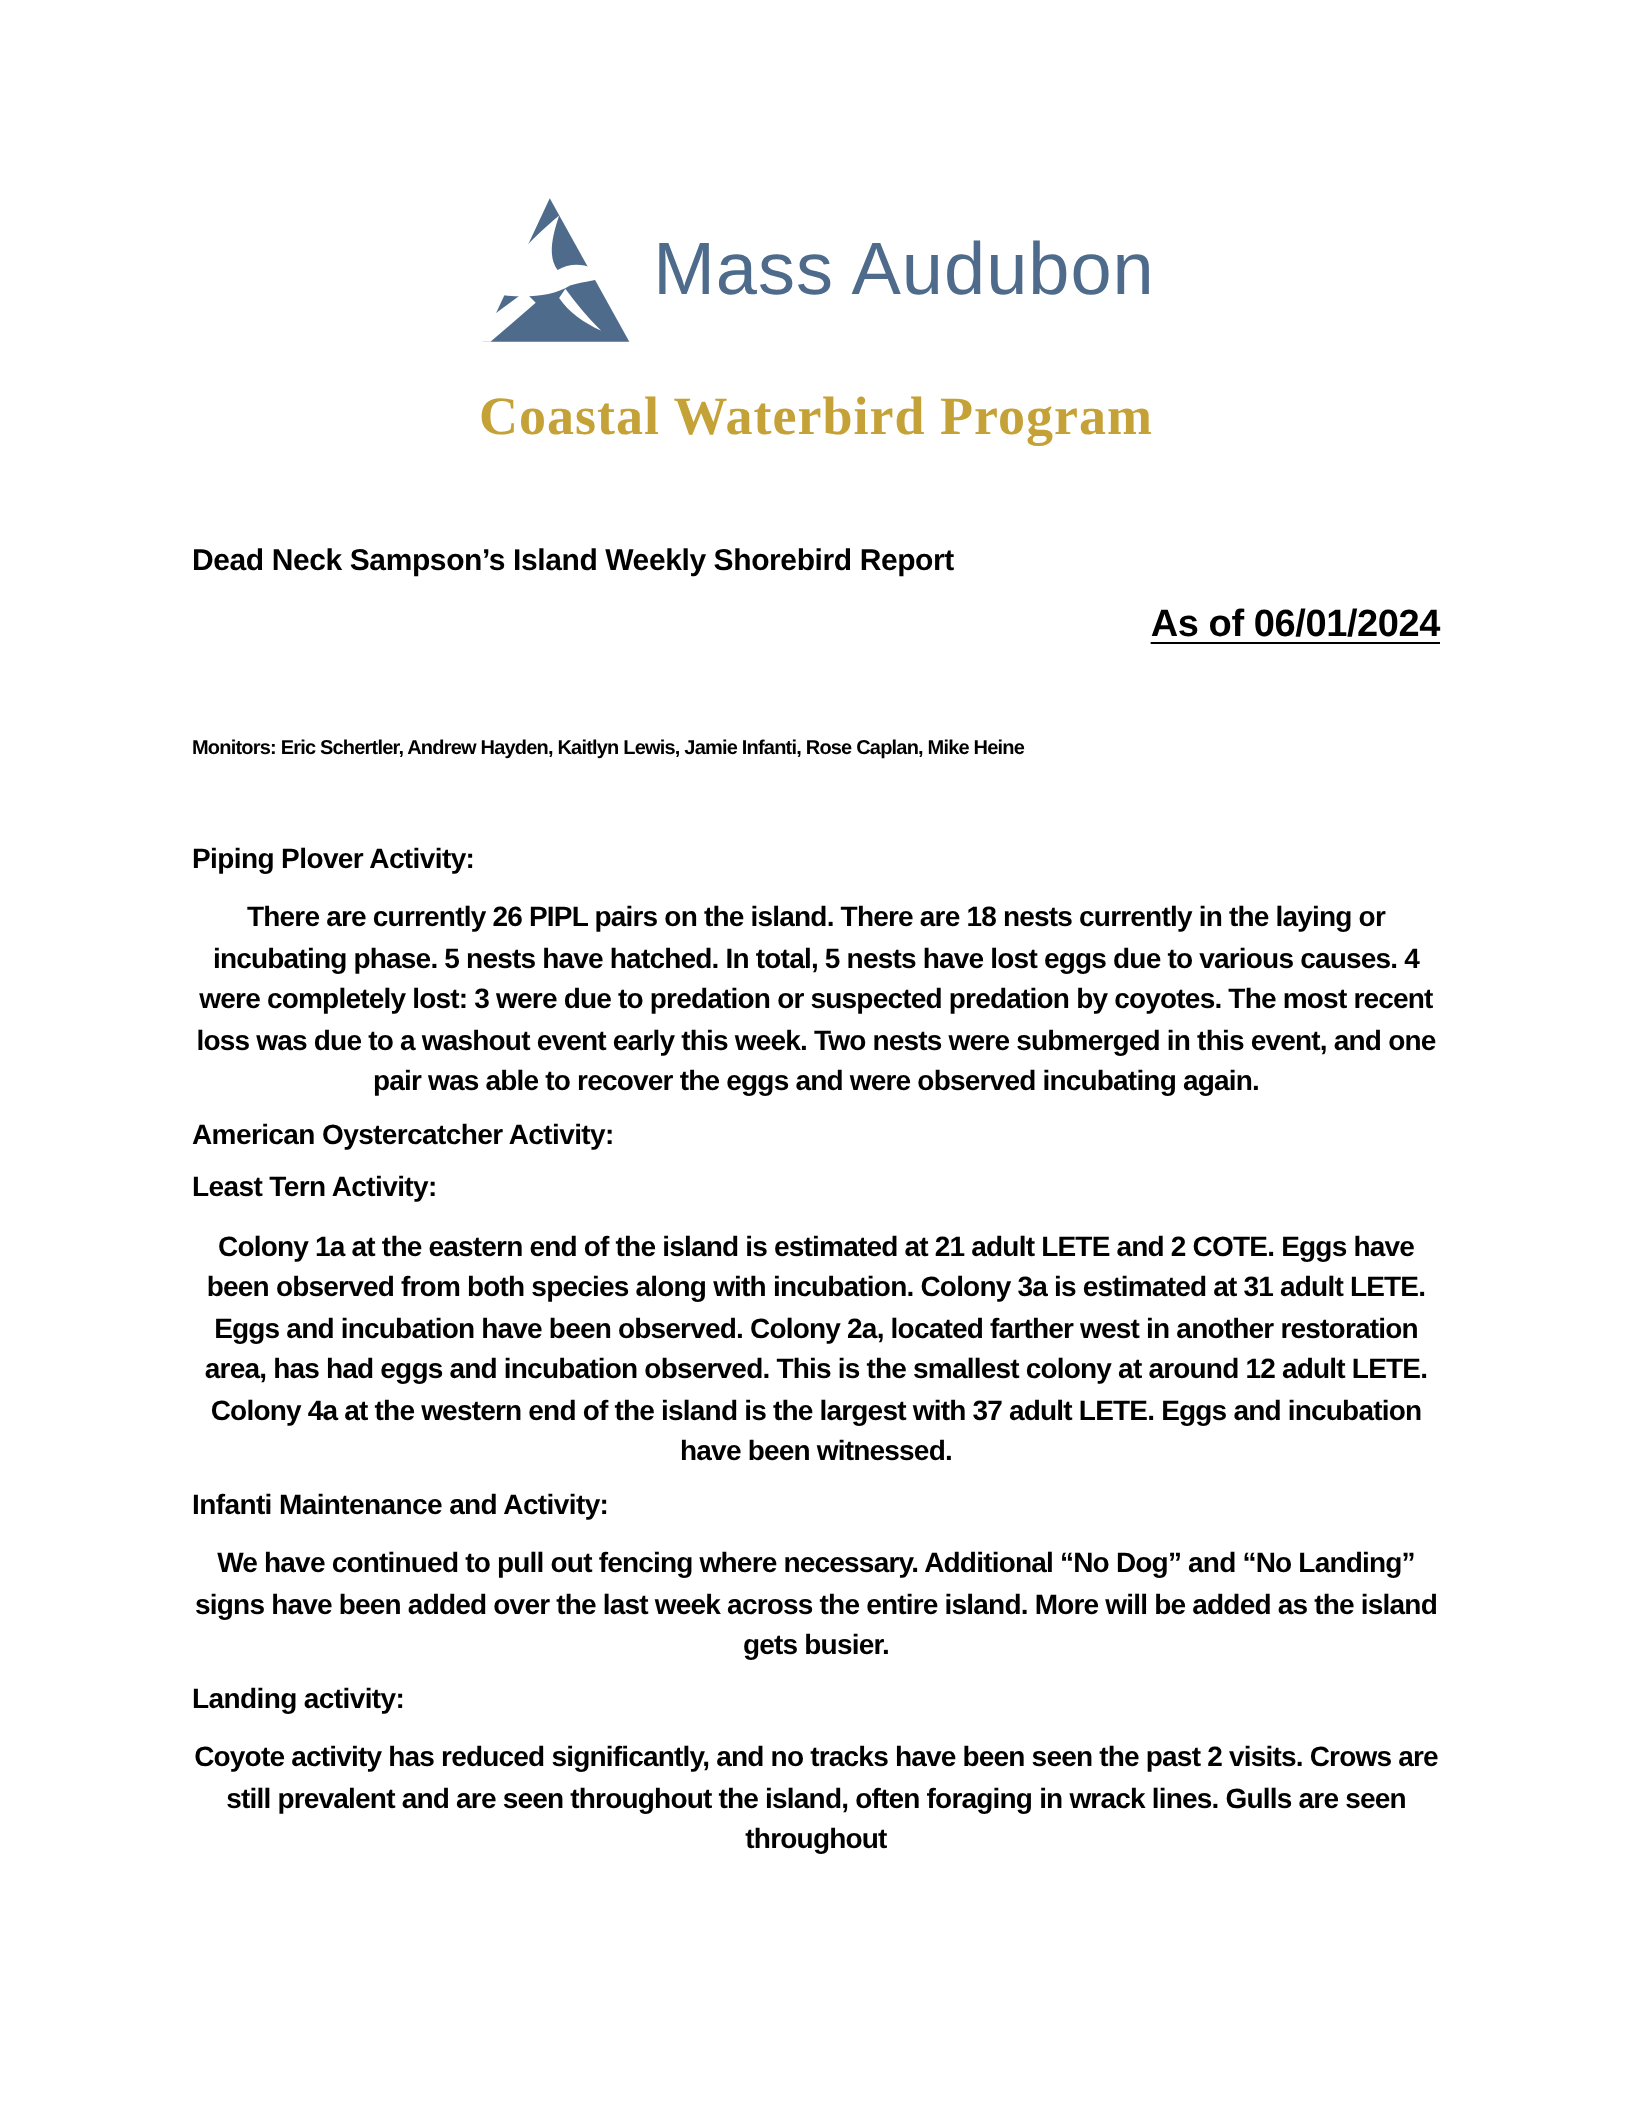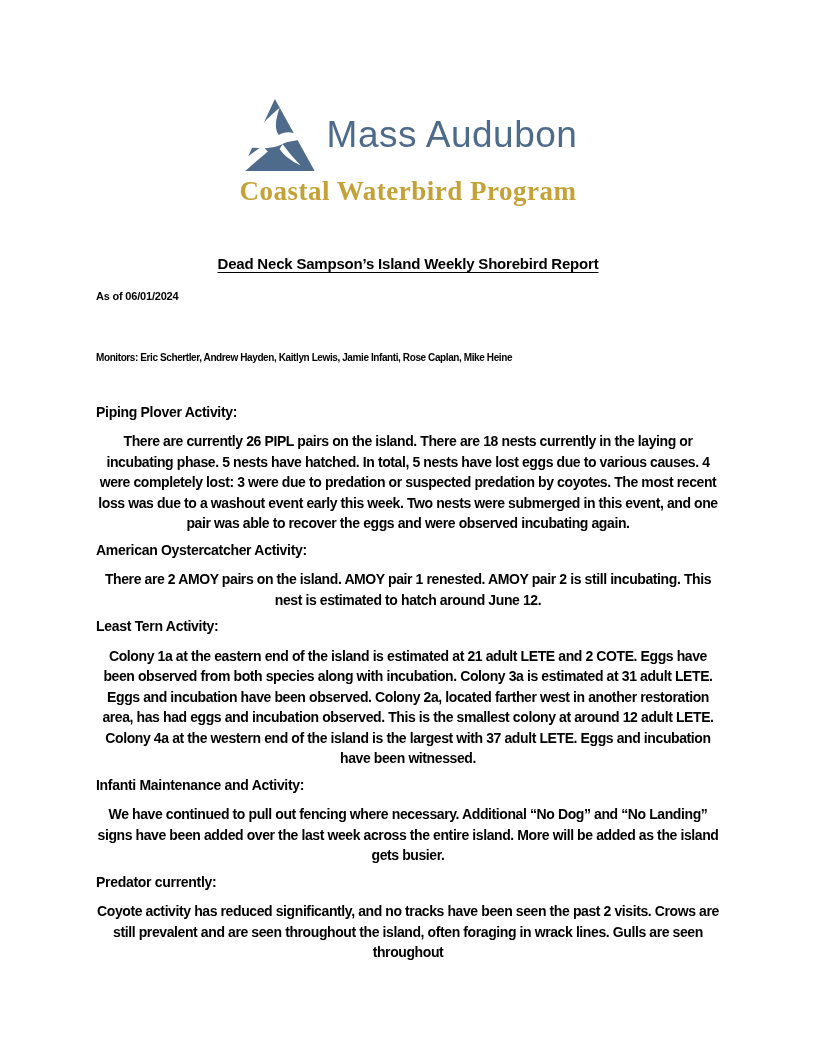--- a/index.html
+++ b/index.html
@@ -43,40 +43,40 @@
     color: #4e6b8c;
     line-height: 80px;
     white-space: nowrap;
   }
   .program {
     font-family: "Liberation Serif", serif;
     font-size: 27px;
     font-weight: 700;
     color: #c4a237;
     letter-spacing: 0.5px;
-    margin-top: 1px;
+    margin-top: 18px;
     white-space: nowrap;
   }
   
   .title {
     margin: 48px 0 12px 0;
-    text-align: center;
+    text-align: left;
     font-size: 15px;
     font-weight: 700;
     letter-spacing: -0.2px;
-    text-decoration: underline;
     text-underline-offset: 3px;
     line-height: 18px;
   }
   .date-line {
     margin: 15px 0 0 0;
-    text-align: left;
-    font-size: 11px;
+    text-align: right;
+    font-size: 19px;
     font-weight: 700;
     letter-spacing: -0.2px;
+    text-decoration: underline;
     text-underline-offset: 3px;
     line-height: 16px;
   }
   
   .monitors {
     margin: 44px 0 33px 0;
     font-size: 10px;
     font-weight: 700;
     letter-spacing: -0.4px;
     line-height: 20.5px;
@@ -132,31 +132,30 @@
 
   <p class="monitors">Monitors: Eric Schertler, Andrew Hayden, Kaitlyn Lewis, Jamie Infanti, Rose Caplan, Mike Heine</p>
 
   <section>
     <h3 class="section-heading">Piping Plover Activity:</h3>
     <p class="section-body">There are currently 26 PIPL pairs on the island. There are 18 nests currently in the laying or incubating phase. 5 nests have hatched. In total, 5 nests have lost eggs due to various causes. 4 were completely lost: 3 were due to predation or suspected predation by coyotes. The most recent loss was due to a washout event early this week. Two nests were submerged in this event, and one pair was able to recover the eggs and were observed incubating again.</p>
   </section>
 
   <section>
     <h3 class="section-heading">American Oystercatcher Activity:</h3>
-    <p class="section-body">There are 2 AMOY pairs on the island. AMOY pair 1 renested. AMOY pair 2 is still incubating. This nest is estimated to hatch around June 12.</p>
   </section>
 
   <section>
     <h3 class="section-heading">Least Tern Activity:</h3>
     <p class="section-body">Colony 1a at the eastern end of the island is estimated at 21 adult LETE and 2 COTE. Eggs have been observed from both species along with incubation. Colony 3a is estimated at 31 adult LETE. Eggs and incubation have been observed. Colony 2a, located farther west in another restoration area, has had eggs and incubation observed. This is the smallest colony at around 12 adult LETE. Colony 4a at the western end of the island is the largest with 37 adult LETE. Eggs and incubation have been witnessed.</p>
   </section>
 
   <section>
     <h3 class="section-heading">Infanti Maintenance and Activity:</h3>
     <p class="section-body">We have continued to pull out fencing where necessary. Additional “No Dog” and “No Landing” signs have been added over the last week across the entire island. More will be added as the island gets busier.</p>
   </section>
 
   <section>
-    <h3 class="section-heading">Predator currently:</h3>
+    <h3 class="section-heading">Landing activity:</h3>
     <p class="section-body">Coyote activity has reduced significantly, and no tracks have been seen the past 2 visits. Crows are still prevalent and are seen throughout the island, often foraging in wrack lines. Gulls are seen throughout</p>
   </section>
 
 </div>
 
 </body></html>

